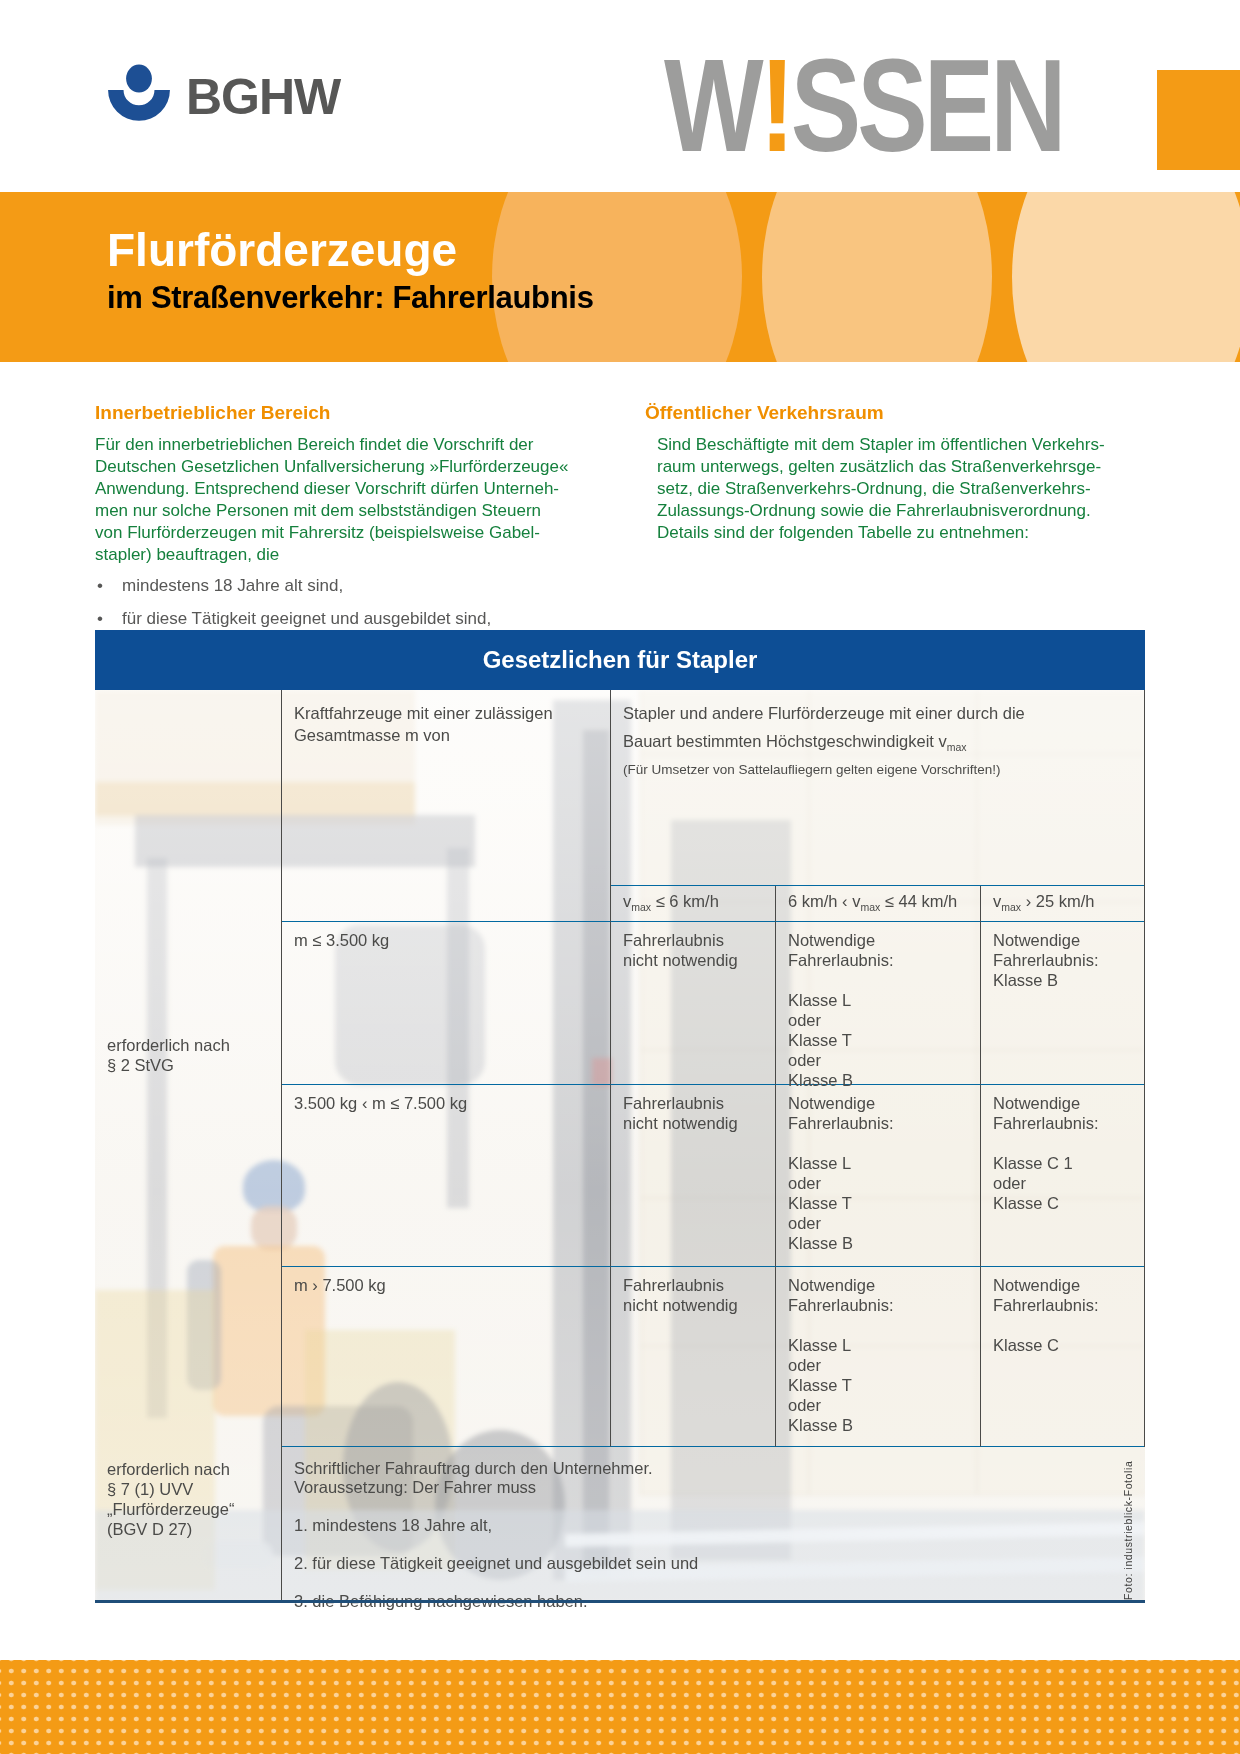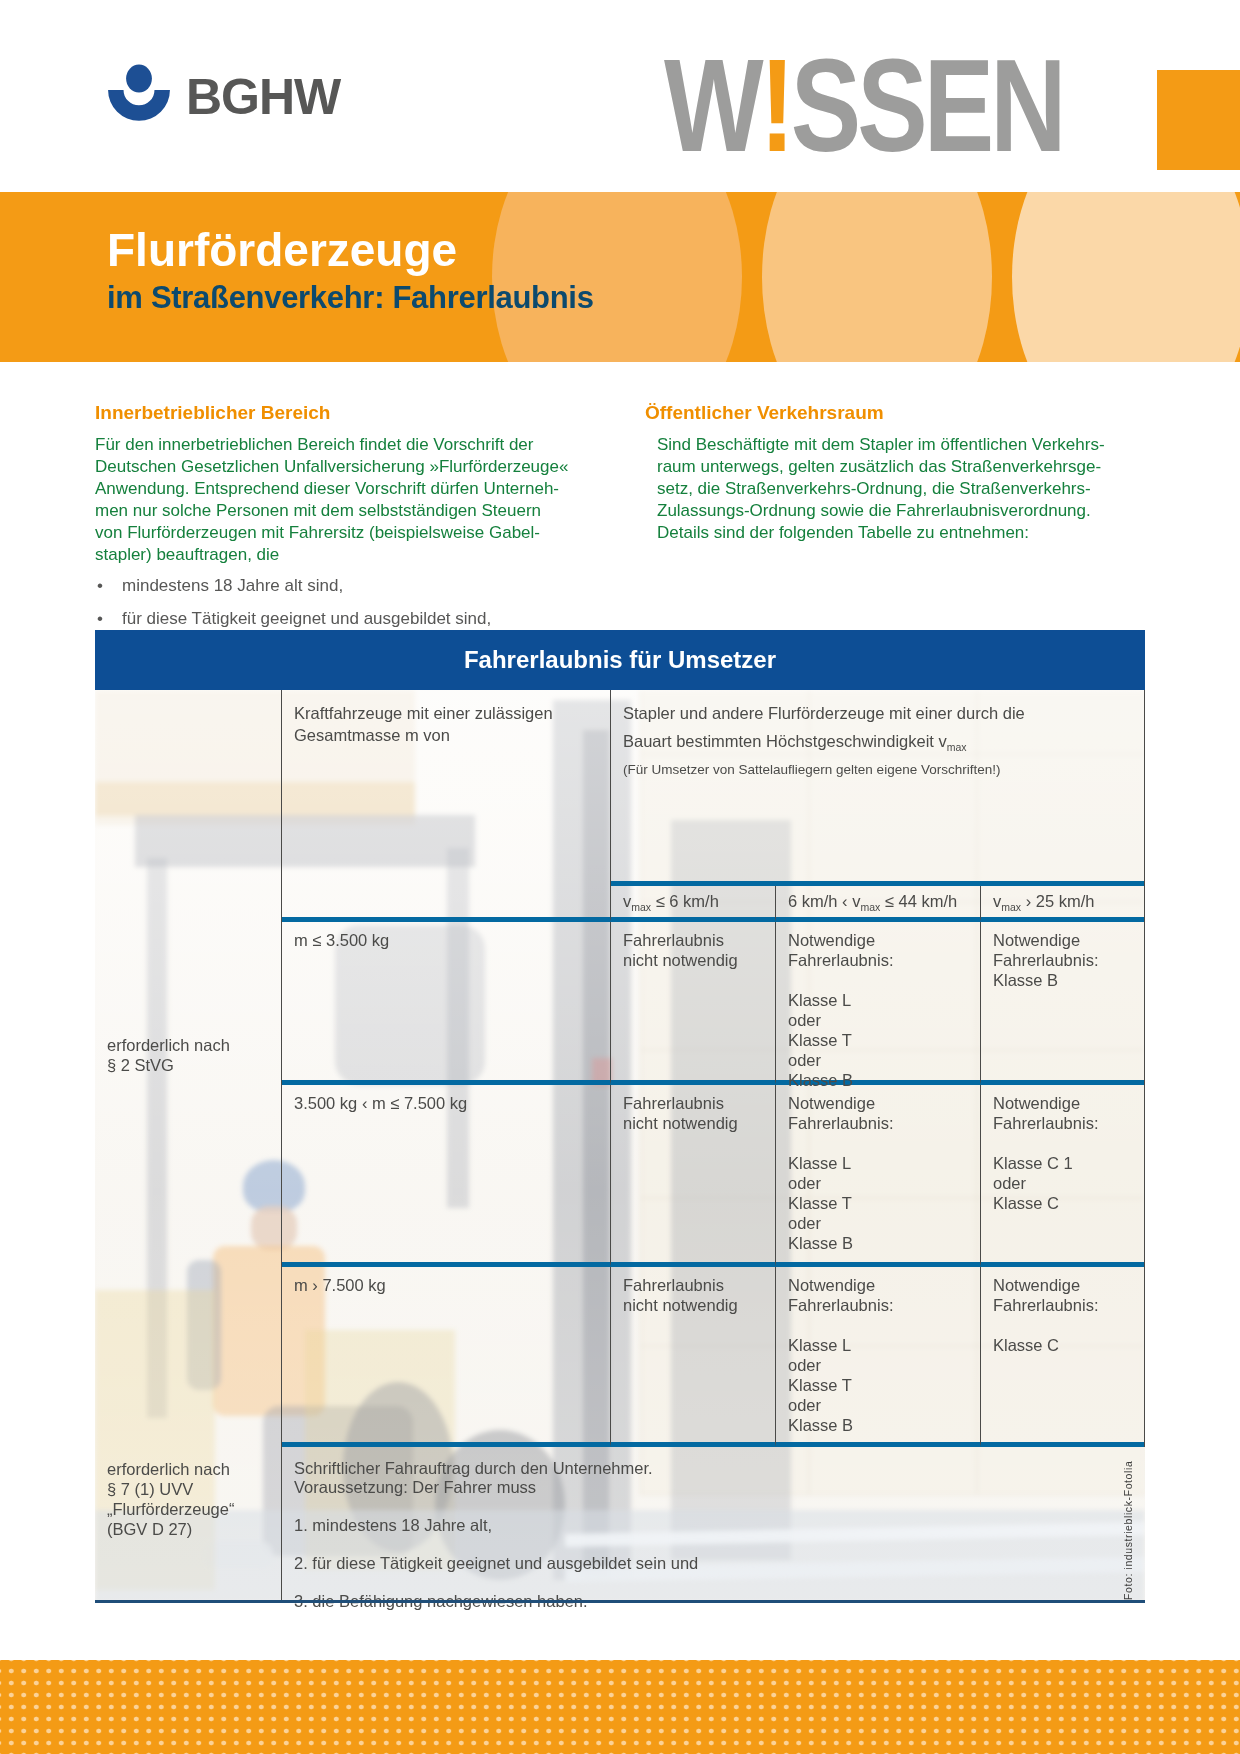--- a/index.html
+++ b/index.html
@@ -16,21 +16,21 @@
   .wissen .bang{color:#f49b15;}
   .orange-square{left:1157px;top:70px;width:83px;height:100px;background:#f49b15;}
 
   
   .banner{left:0;top:192px;width:1240px;height:170px;background:#f49b15;overflow:hidden;}
   .banner .circ{position:absolute;border-radius:50%;top:-88px;height:346px;}
   .circ1{left:492px;width:250px;background:#f7b35c;}
   .circ2{left:762px;width:230px;background:#f9c580;}
   .circ3{left:1012px;width:238px;background:#fbd8a8;}
   .banner-title{position:absolute;left:107px;top:34px;font-size:46px;font-weight:bold;color:#fff;line-height:1.05;}
-  .banner-subtitle{position:absolute;left:107px;top:88px;font-size:31px;font-weight:bold;color:#0c4a6e;letter-spacing:-.3px;}
+  .banner-subtitle{position:absolute;left:107px;top:88px;font-size:31px;font-weight:bold;color:#000000;letter-spacing:-.3px;}
 
   
   .col-head{font-size:19px;font-weight:bold;color:#f08f00;}
   .col-body{font-size:17px;line-height:22px;color:#15803d;white-space:pre-line;}
   .intro-left-head{left:95px;top:402px;}
   .intro-left-body{left:95px;top:434px;width:478px;}
   .bullets{left:95px;top:575px;width:478px;}
   .bullet{position:relative;padding-left:27px;margin-bottom:12px;font-size:17px;line-height:21px;color:#575756;}
   .bullet .dot{position:absolute;left:2px;top:0;font-size:17px;color:#575756;}
   .intro-right-head{left:645px;top:402px;}
@@ -42,21 +42,21 @@
              font-size:24px;font-weight:bold;text-align:center;line-height:60px;}
   .photo{position:absolute;left:0;top:60px;width:1050px;height:910px;overflow:hidden;
          background:linear-gradient(180deg,#fbf9f5,#f2eee6);}
   .photo-art{position:absolute;inset:0;filter:blur(2.5px);}
   .blob{position:absolute;}
   .photo-wash{position:absolute;inset:0;background:linear-gradient(180deg,rgba(255,255,255,.60),rgba(255,255,255,.34) 55%,rgba(255,255,255,.48));}
   .grid{position:absolute;left:0;top:0;width:1050px;height:973px;}
   .cell{position:absolute;font-size:16.5px;line-height:20px;color:#4b4b49;
         padding:8px 10px 0 12px;white-space:pre-line;box-sizing:border-box;}
   .br{border-right:1px solid #4a4a48;}
-  .bb{border-bottom:5px solid #0369a1;}
+  .bb{border-bottom:1px solid #0369a1;}
   .hdr{line-height:22px;}
   .note{font-size:13.5px;line-height:16px;margin-top:8px;white-space:normal;}
   .sub{font-size:10.5px;position:relative;top:4px;}
   .right-edge{position:absolute;left:1049px;top:60px;width:1px;height:757px;background:#4a4a48;}
   .bottom-line{position:absolute;left:0;top:970px;width:1050px;height:3px;background:#1f4e79;}
   .credit{position:absolute;left:1027px;top:848px;height:122px;width:18px;
           writing-mode:vertical-rl;transform:rotate(180deg);font-size:10.5px;letter-spacing:.6px;
           color:#3c3c3b;white-space:nowrap;}
 
   
@@ -101,21 +101,21 @@
     <div class="bullet"><span class="dot">•</span><span>ihre Fähigkeit nachgewiesen haben.</span></div>
   </div>
   <div class="abs col-head intro-right-head">Öffentlicher Verkehrsraum</div>
   <div class="abs col-body intro-right-body">Sind Beschäftigte mit dem Stapler im öffentlichen Verkehrs-
 raum unterwegs, gelten zusätzlich das Straßenverkehrsge-
 setz, die Straßenverkehrs-Ordnung, die Straßenverkehrs-
 Zulassungs-Ordnung sowie die Fahrerlaubnisverordnung.
 Details sind der folgenden Tabelle zu entnehmen:</div>
 
   <div class="abs tbl">
-    <div class="tbl-title">Fahrerlaubnis für Umsetzer</div>
+    <div class="tbl-title">Gesetzlichen für Stapler</div>
 
     <div class="photo">
       <div class="photo-art">
         <div class="blob" style="left:545px;top:0;width:505px;height:805px;opacity:.78;
              background:repeating-linear-gradient(90deg,rgba(196,180,150,.38) 0 2px,transparent 2px 168px),repeating-linear-gradient(0deg,rgba(196,180,150,.32) 0 2px,transparent 2px 148px),#efe8d9;"></div>
         <div class="blob" style="left:0;top:0;width:320px;height:135px;background:#ead9bd;opacity:.55;"></div>
         <div class="blob" style="left:0;top:92px;width:320px;height:34px;background:#d9a94f;opacity:.4;"></div>
         <div class="blob" style="left:40px;top:125px;width:340px;height:52px;background:#5c6270;opacity:.38;"></div>
         <div class="blob" style="left:52px;top:168px;width:20px;height:560px;background:#6a7080;opacity:.32;"></div>
         <div class="blob" style="left:352px;top:158px;width:22px;height:360px;background:#6a7080;opacity:.32;"></div>

